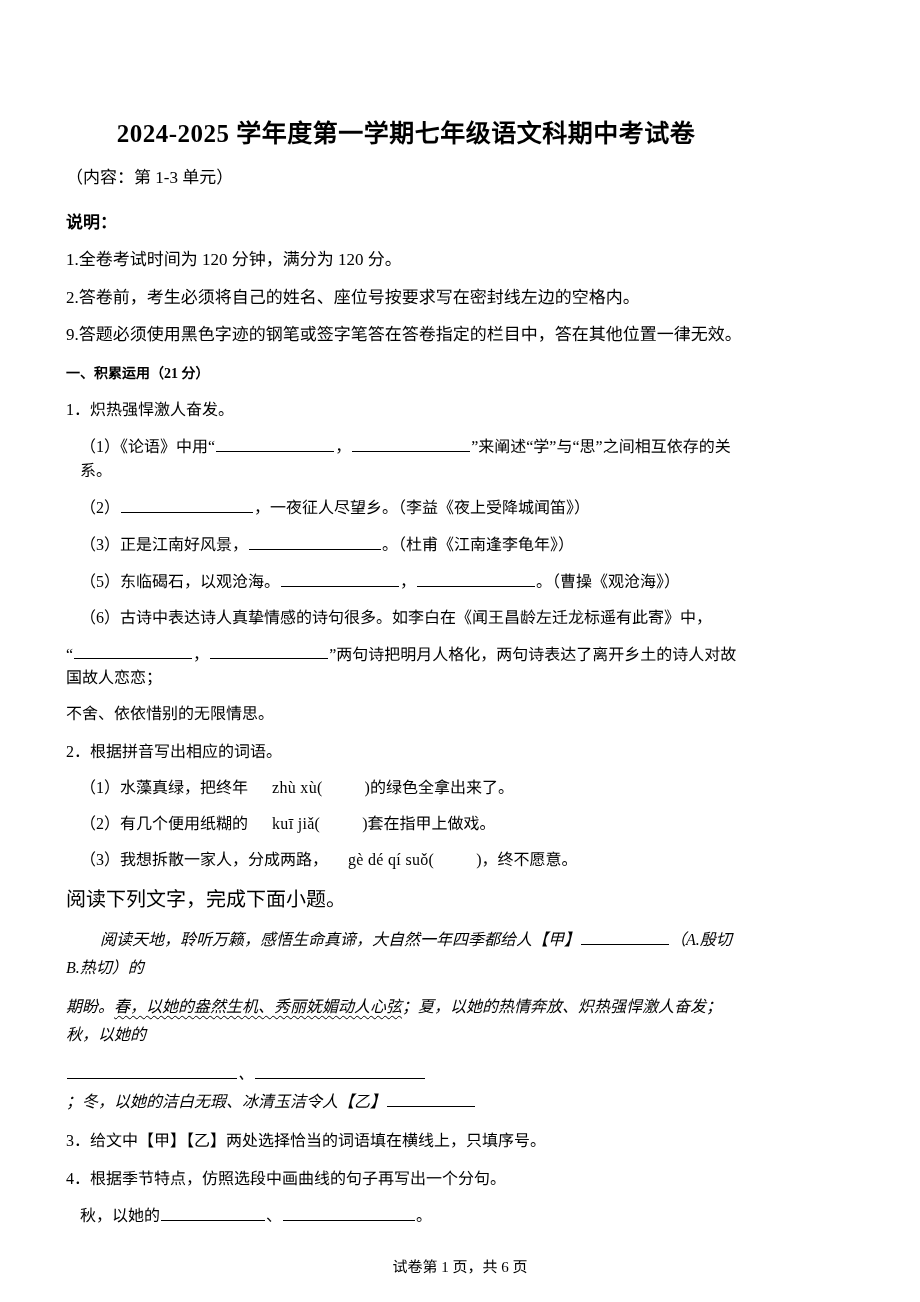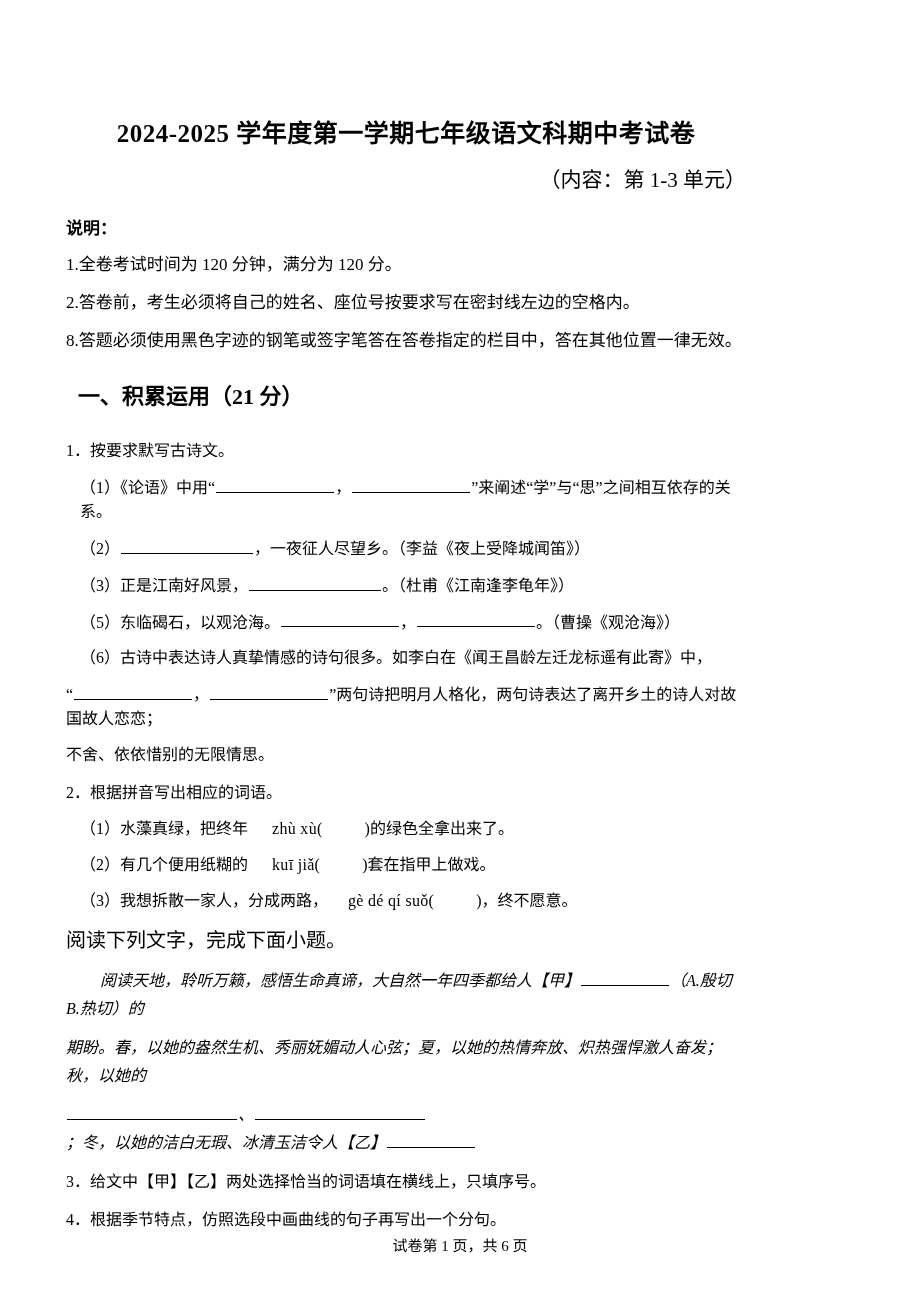--- a/index.html
+++ b/index.html
@@ -31,22 +31,22 @@
     padding-top: 118px;
     text-align: center;
     font-size: 25px;
     font-weight: bold;
     letter-spacing: 0.5px;
     line-height: 1.25;
   }
   .doc-subtitle {
     margin: 0;
     padding-top: 18px;
-    text-align: right;
-    font-size: 21px;
+    text-align: left;
+    font-size: 17px;
     line-height: 1.3;
   }
 
   
   .notice-head {
     margin: 0;
     padding-top: 22px;
     font-size: 17px;
     font-weight: bold;
     line-height: 1.4;
@@ -54,23 +54,23 @@
   .notice-line {
     margin: 0;
     padding-top: 13px;
     font-size: 17px;
     font-weight: normal;
     line-height: 1.45;
   }
 
   
   .section-title {
-    margin: 12px;
+    margin: 0;
     padding-top: 16px;
-    font-size: 22px;
+    font-size: 14px;
     font-weight: bold;
     line-height: 1.45;
   }
 
   
   .q-stem {
     margin: 0;
     padding-top: 14px;
     font-size: 16px;
     line-height: 1.5;
@@ -124,54 +124,55 @@
     font-family: "Liberation Serif", "DejaVu Serif", serif;
     font-style: italic;
   }
   .passage .blank {
     border-bottom: 1.4px solid #000;
   }
   .indent2 { display: inline-block; width: 34px; }
 
   
   .wavy {
+    text-decoration: underline;
     text-decoration-style: wavy;
     text-decoration-thickness: 1px;
     text-underline-offset: 3px;
     margin-top: 20px;
   }
 
   
   .footer {
     position: absolute;
     left: 0;
-    bottom: 46px;
+    bottom: 25px;
     width: 920px;
     text-align: center;
     font-size: 15px;
     line-height: 1.3;
   }
 </style>
 </head>
 <body>
 
 <div class="page">
 
   <h1 class="doc-title">2024-2025 学年度第一学期七年级语文科期中考试卷</h1>
   <div class="doc-subtitle">（内容：第 1-3 单元）</div>
 
   <div class="notice-head">说明：</div>
   <div class="notice-line">1.全卷考试时间为 120 分钟，满分为 120 分。</div>
   <div class="notice-line">2.答卷前，考生必须将自己的姓名、座位号按要求写在密封线左边的空格内。</div>
-  <div class="notice-line">8.答题必须使用黑色字迹的钢笔或签字笔答在答卷指定的栏目中，答在其他位置一律无效。</div>
+  <div class="notice-line">9.答题必须使用黑色字迹的钢笔或签字笔答在答卷指定的栏目中，答在其他位置一律无效。</div>
 
   <div class="section-title">一、积累运用（21 分）</div>
 
   <div class="q-stem">
-    <span>1．</span><span>按要求默写古诗文。</span>
+    <span>1．</span><span>炽热强悍激人奋发。</span>
   </div>
 
   <div class="q-item">
     <span>（1）</span><span>《论语》中用“</span><span class="blank b-lg"></span><span>，</span><span class="blank b-lg"></span><span>”来阐述“学”与“思”之间相互依存的关系。</span>
   </div>
 
   <div class="q-item">
     <span>（2）</span><span class="blank b-xl"></span><span>，一夜征人尽望乡。（李益《夜上受降城闻笛》）</span>
   </div>
 
@@ -227,16 +228,19 @@
 
 
   <div class="q-stem">
     <span>3．</span><span>给文中【甲】【乙】两处选择恰当的词语填在横线上，只填序号。</span>
   </div>
 
   <div class="q-stem">
     <span>4．</span><span>根据季节特点，仿照选段中画曲线的句子再写出一个分句。</span>
   </div>
 
+  <div class="q-item">
+    <span>秋，以她的</span><span class="blank b-md"></span><span>、</span><span class="blank b-xl"></span><span>。</span>
+  </div>
 
   <div class="footer">试卷第 1 页，共 6 页</div>
 
 </div>
 
 </body></html>

